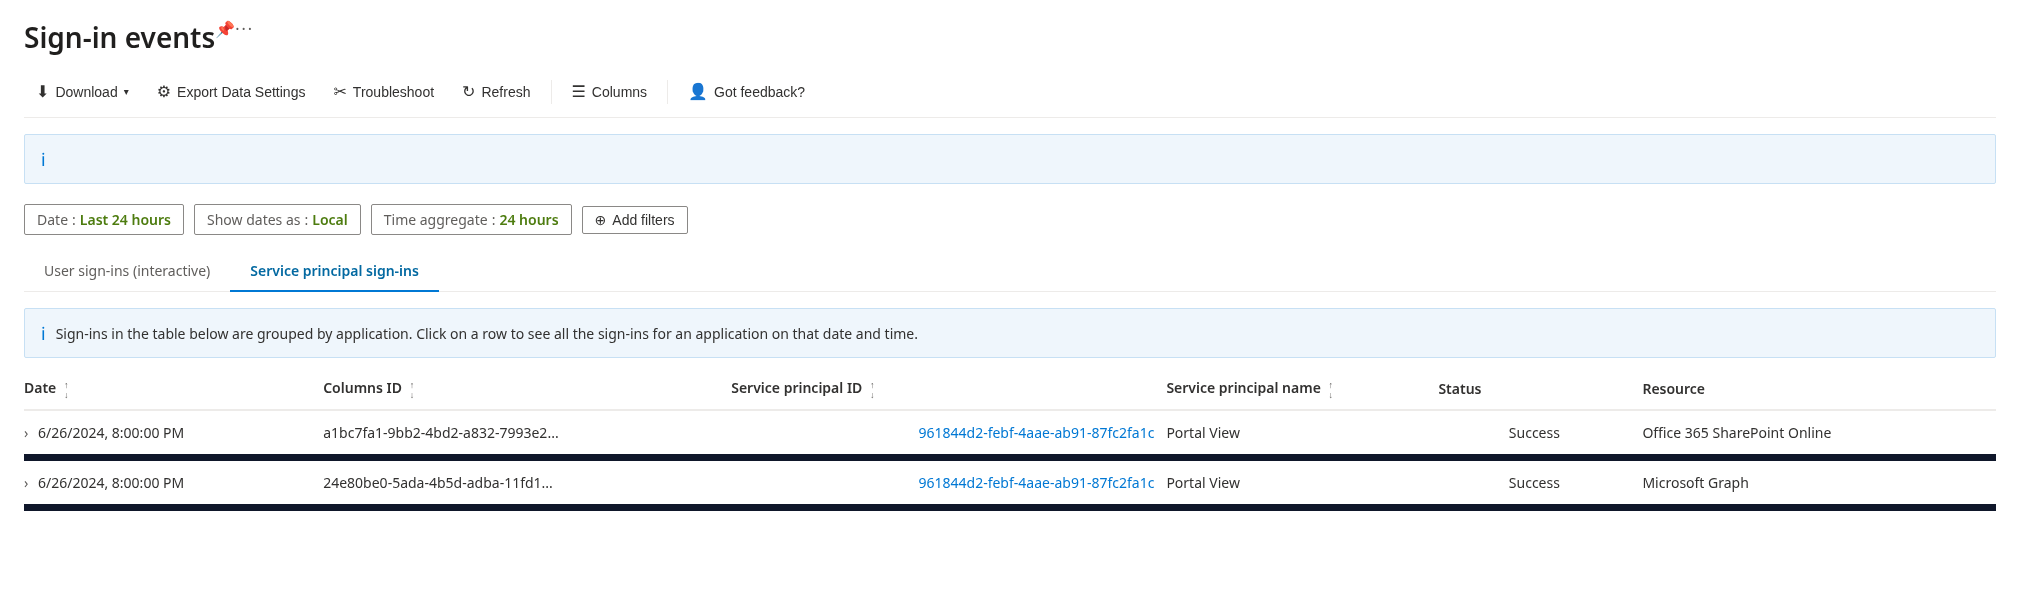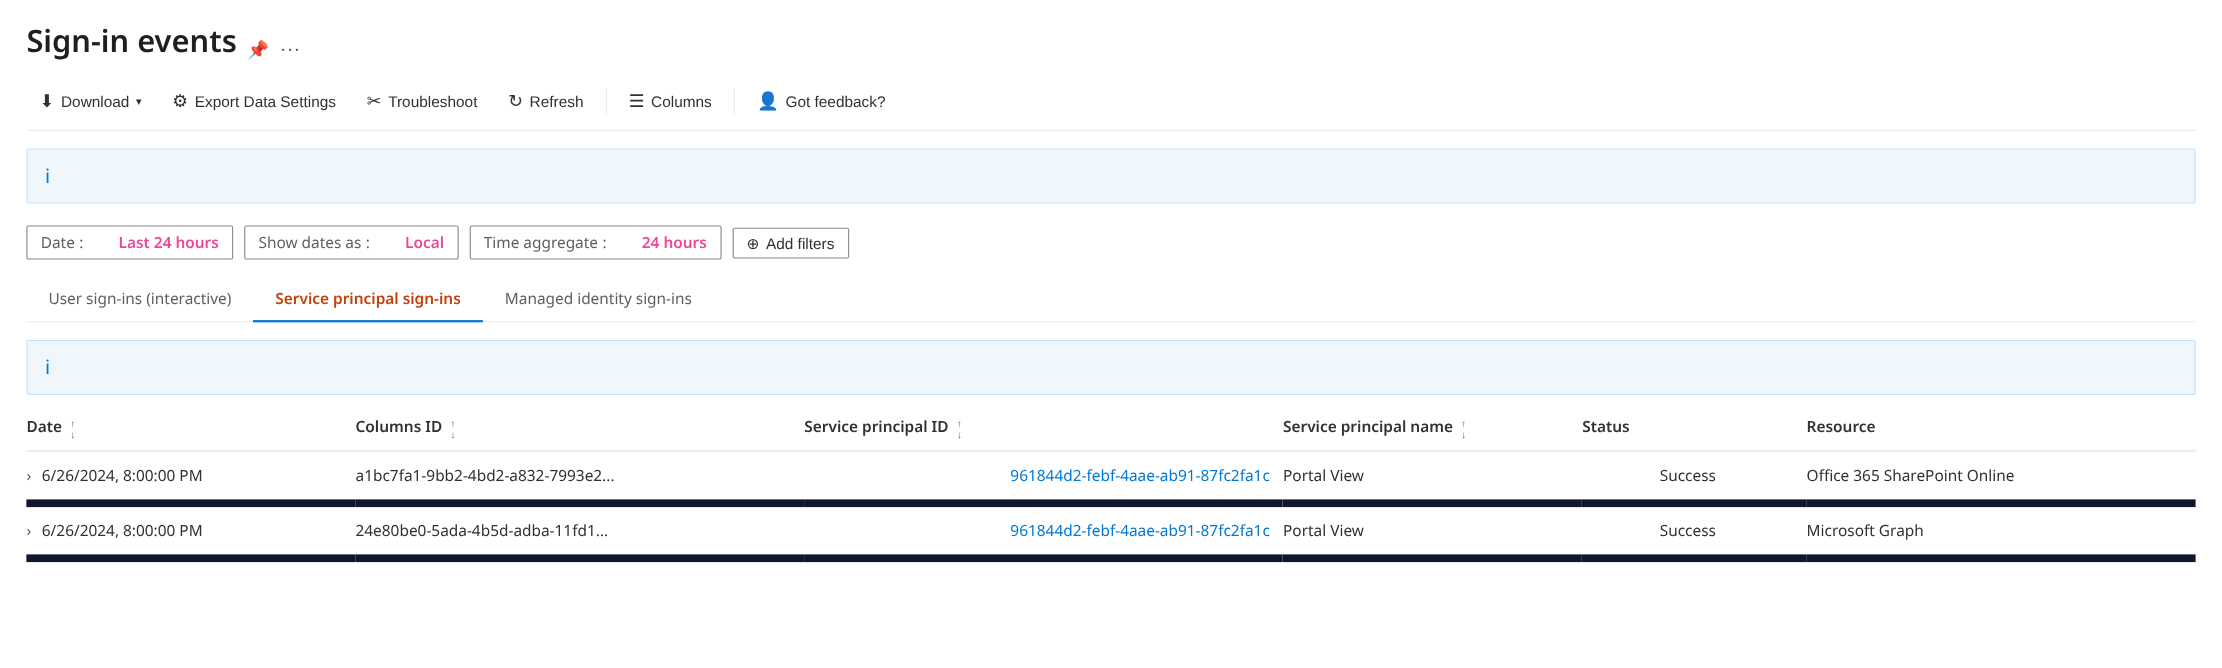--- a/index.html
+++ b/index.html
@@ -11,22 +11,22 @@
       width: 2020px;
       min-height: 607px;
       overflow-x: hidden;
     }
     .page-container {
       padding: 18px 24px 0 24px;
     }
     
     .title-row {
       display: flex;
-      align-items: flex-end;
-      gap: 10px;
+      align-items: flex-start;
+      gap: 0;
       margin-bottom: 20px;
     }
     .page-title {
       font-size: 28px;
       font-weight: 600;
       color: #201f1e;
     }
     .title-icon {
       color: #605e5c;
       font-size: 16px;
@@ -112,22 +112,21 @@
       background: #fff;
       font-size: 14px;
       cursor: pointer;
       white-space: nowrap;
     }
     .filter-chip .label {
       color: #605e5c;
     }
     .filter-chip .value {
       font-weight: 600;
-      color: #ec4899;
-      margin-left: 28px;
+      color: #4d7c0f;
     }
     .add-filter-btn {
       display: flex;
       align-items: center;
       gap: 6px;
       padding: 5px 12px;
       border: 1px solid #8a8886;
       border-radius: 2px;
       background: #fff;
       font-size: 14px;
@@ -145,21 +144,21 @@
     .tab {
       padding: 10px 20px;
       font-size: 14px;
       cursor: pointer;
       color: #605e5c;
       border-bottom: 2px solid transparent;
       margin-bottom: -1px;
       white-space: nowrap;
     }
     .tab.active {
-      color: #c2410c;
+      color: #0369a1;
       font-weight: 600;
       border-bottom: 2px solid #0078d4;
     }
     
     .info-box {
       display: flex;
       align-items: center;
       gap: 10px;
       background: #eff6fc;
       border: 1px solid #c7e0f4;
@@ -302,27 +301,25 @@
     </button>
   </div>
 
   <div class="tabs-row">
     <div class="tab">
       <span>User sign-ins (interactive)</span>
     </div>
     <div class="tab active">
       <span>Service principal sign-ins</span>
     </div>
-    <div class="tab">
-      <span>Managed identity sign-ins</span>
-    </div>
   </div>
 
   <div class="info-box">
     <span class="info-icon">ℹ</span>
+    <span>Sign-ins in the table below are grouped by application. Click on a row to see all the sign-ins for an application on that date and time.</span>
   </div>
 
   <table class="data-table">
     <thead>
       <tr>
         <th class="td-date">
           <span>Date</span>
           <span class="sort-icons">
             <span>↑</span>
               <span>↓</span>

